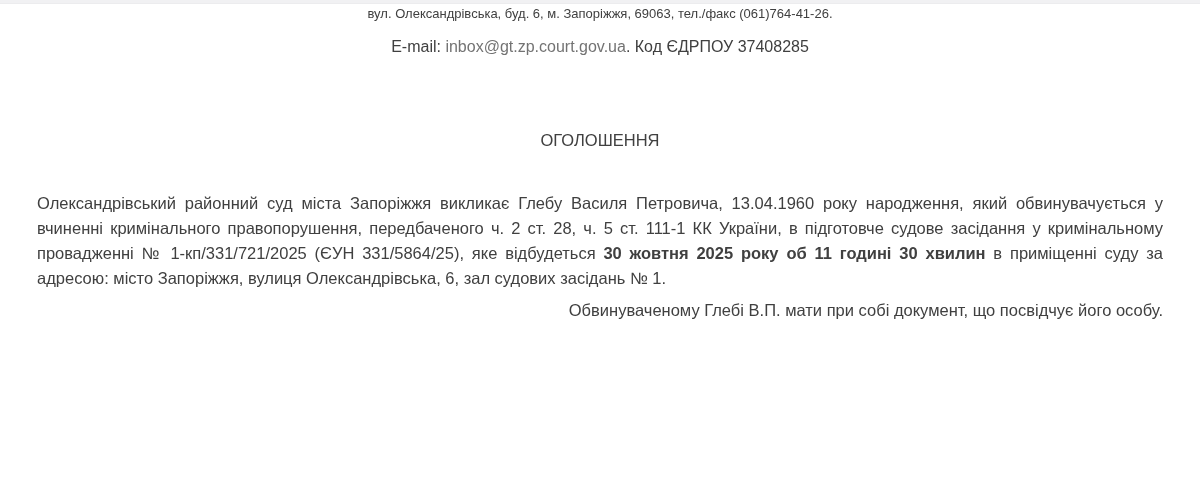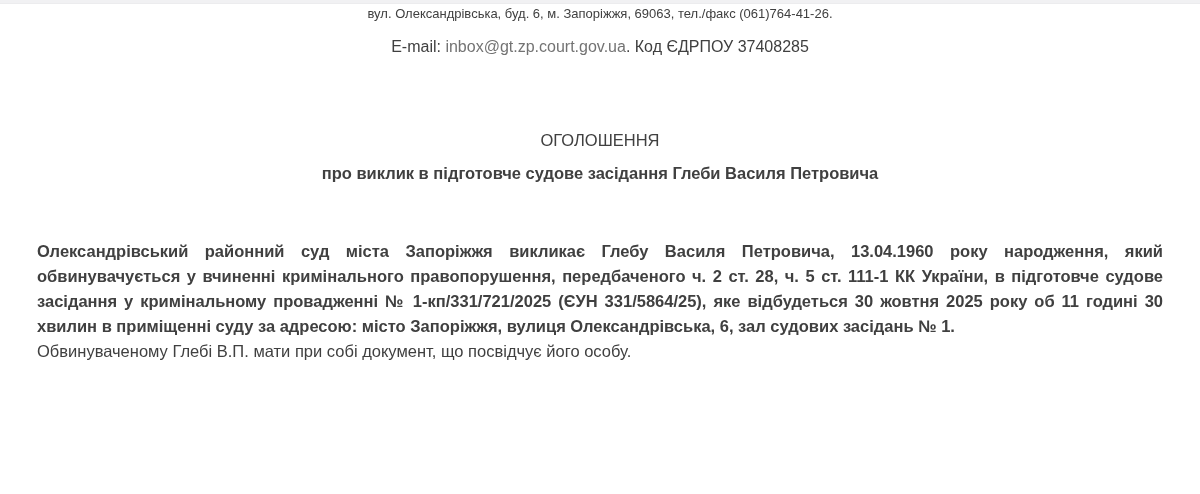--- a/index.html
+++ b/index.html
@@ -53,46 +53,45 @@
     font-size: 16.5px;
     line-height: 20px;
   }
   .doc-subtitle {
     margin-top: 13px;
     font-size: 16.5px;
     font-weight: bold;
     line-height: 20px;
   }
   .body-paragraph {
-    margin-top: 56px;
+    margin-top: 41px;
     font-size: 16.5px;
     line-height: 25px;
     text-align: justify;
-    font-weight: bold;
   }
   .body-paragraph-2 {
+    margin-top: 7px;
     font-size: 16.5px;
     line-height: 25px;
-    text-align: left;
+    text-align: right;
   }
 </style>
 </head>
 <body>
 
 <div class="top-strip"></div>
 
 <div class="doc">
 
 
   <div class="address-line center">вул. Олександрівська, буд. 6, м. Запоріжжя, 69063,  тел./факс (061)764-41-26.</div>
 
   <div class="email-line center"><span>E-mail: </span><a class="email-link">inbox@gt.zp.court.gov.ua</a><span>.  Код ЄДРПОУ 37408285</span></div>
 
 
   <div class="doc-title center">ОГОЛОШЕННЯ</div>
 
-  <div class="doc-subtitle center">про виклик в підготовче судове засідання Глеби Василя Петровича</div>
 
   <div class="body-paragraph"><span>Олександрівський районний суд міста Запоріжжя викликає Глебу Василя Петровича, 13.04.1960 року народження, який обвинувачується у вчиненні кримінального правопорушення, передбаченого ч. 2 ст. 28, ч. 5 ст. 111-1 КК України, в підготовче судове засідання у кримінальному провадженні № 1-кп/331/721/2025 (ЄУН 331/5864/25), яке відбудеться </span><b>30 жовтня 2025 року об 11 годині 30 хвилин</b><span> в приміщенні суду за адресою: місто Запоріжжя, вулиця Олександрівська, 6, зал судових засідань № 1.</span></div>
 
   <div class="body-paragraph-2">Обвинуваченому Глебі В.П. мати при собі документ, що посвідчує його особу.</div>
 
 </div>
 
 </body></html>

